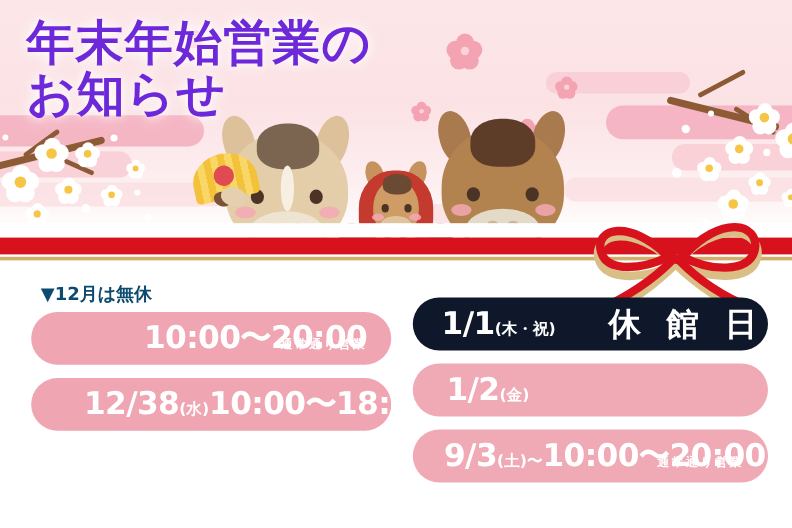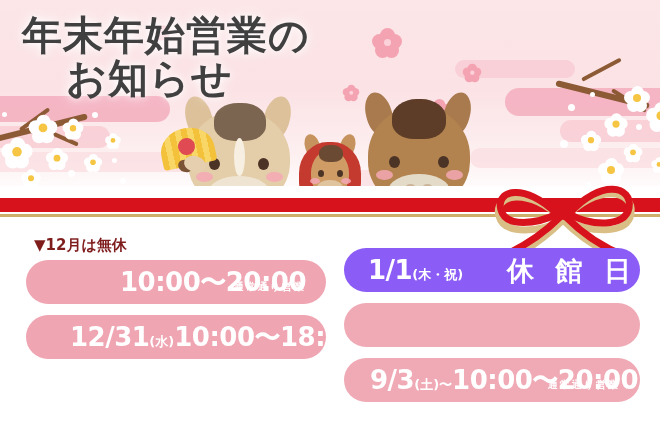--- a/index.html
+++ b/index.html
@@ -39,25 +39,25 @@
   .blossom .b4{left:3px;top:13px;}
   .blossom .b5{left:0;top:5px;}
   .blossom .bc{width:8px;height:8px;left:9px;top:8px;background:#f5c543;}
   .wdot{position:absolute;border-radius:50%;background:#ffffff;}
 
   .branch{position:absolute;background:#8c5a34;border-radius:3px;transform-origin:left center;}
 
   
   .title{
     position:absolute;left:22px;top:14px;z-index:7;
-    color:#404040;font-family:"Liberation Serif","DejaVu Serif",serif;
+    color:#6d28d9;font-family:"Liberation Serif","DejaVu Serif",serif;
     font-weight:bold;font-size:40px;line-height:1.08;letter-spacing:1px;
     text-shadow:0 0 7px rgba(255,255,255,.95),0 0 14px rgba(255,255,255,.9);
   }
-  .title .l2{display:block;margin-left:44px;}
+  .title .l2{display:block;}
 
   
   .chars{position:absolute;left:0;top:0;width:660px;height:200px;z-index:5;}
   .horse{position:absolute;}
   .hbody{position:absolute;border-radius:50% 50% 44% 44%;}
   .hear{position:absolute;border-radius:50% 50% 45% 45%;}
   .hmane{position:absolute;border-radius:46% 46% 40% 40%;}
   .hmuz{position:absolute;border-radius:50%;}
   .heye{position:absolute;border-radius:50%;background:#4b3326;}
   .hcheek{position:absolute;border-radius:50%;background:#f5a8b4;opacity:.85;}
@@ -88,32 +88,32 @@
   
   .mizuhiki{position:absolute;left:485px;top:160px;width:160px;height:115px;z-index:9;}
 
   
   .sched{position:absolute;left:0;top:222px;width:660px;height:218px;z-index:10;}
   .col{position:absolute;top:0;}
   .col-left{left:26px;width:300px;}
   .col-right{left:344px;width:296px;}
 
   .muky{
-    color:#7f1d1d;font-weight:bold;font-size:15px;
+    color:#0c4a6e;font-weight:bold;font-size:15px;
     margin:14px 0 5px 8px;letter-spacing:0px;white-space:nowrap;
     font-family:"DejaVu Sans","Liberation Sans",sans-serif;
   }
 
   .pill{
     position:relative;height:44px;border-radius:24px;margin-bottom:11px;
     display:flex;align-items:center;box-sizing:border-box;
   }
   .pill.pink{background:#efa5b2;}
   .pill.pink2{background:#f0aab6;}
-  .pill.red{background:#8b5cf6;gap:44px;}
+  .pill.red{background:#0f172a;gap:44px;}
 
   .date{
     color:#ffffff;font-weight:bold;font-size:26px;line-height:1;
     padding-left:22px;white-space:nowrap;letter-spacing:-.5px;
     font-family:"DejaVu Sans","Liberation Sans",sans-serif;
   }
   .date .dow{font-size:13px;vertical-align:baseline;letter-spacing:0;}
 
   .hours{
     position:relative;color:#ffffff;font-weight:bold;font-size:26px;line-height:1;
@@ -417,40 +417,43 @@
     <div class="col col-left">
       <div class="muky">▼12月は無休</div>
 
       <div class="pill pink p-30">
         <div class="hours">10:00〜20:00</div>
         <div class="note">通常通り営業</div>
       </div>
 
       <div class="pill pink p-31">
         <div class="date">
-          <span>12/31</span><span class="dow">(水)</span>
+          <span>12/38</span><span class="dow">(水)</span>
         </div>
         <div class="hours">10:00〜18:00</div>
       </div>
 
       <div class="footnote">
       </div>
     </div>
 
     <div class="col col-right">
       <div style="height:26px;"></div>
 
       <div class="pill red p-11">
         <div class="date">
           <span>1/1</span><span class="dow">(木・祝)</span>
         </div>
         <div class="hours closed">休 館 日</div>
       </div>
 
       <div class="pill pink2 p-12">
+        <div class="date">
+          <span>1/2</span><span class="dow">(金)</span>
+        </div>
       </div>
 
       <div class="pill pink2 p-13">
         <div class="date">
           <span>9/3</span><span class="dow">(土)〜</span>
         </div>
         <div class="hours">10:00〜20:00</div>
         <div class="note">通常通り営業</div>
       </div>
     </div>

